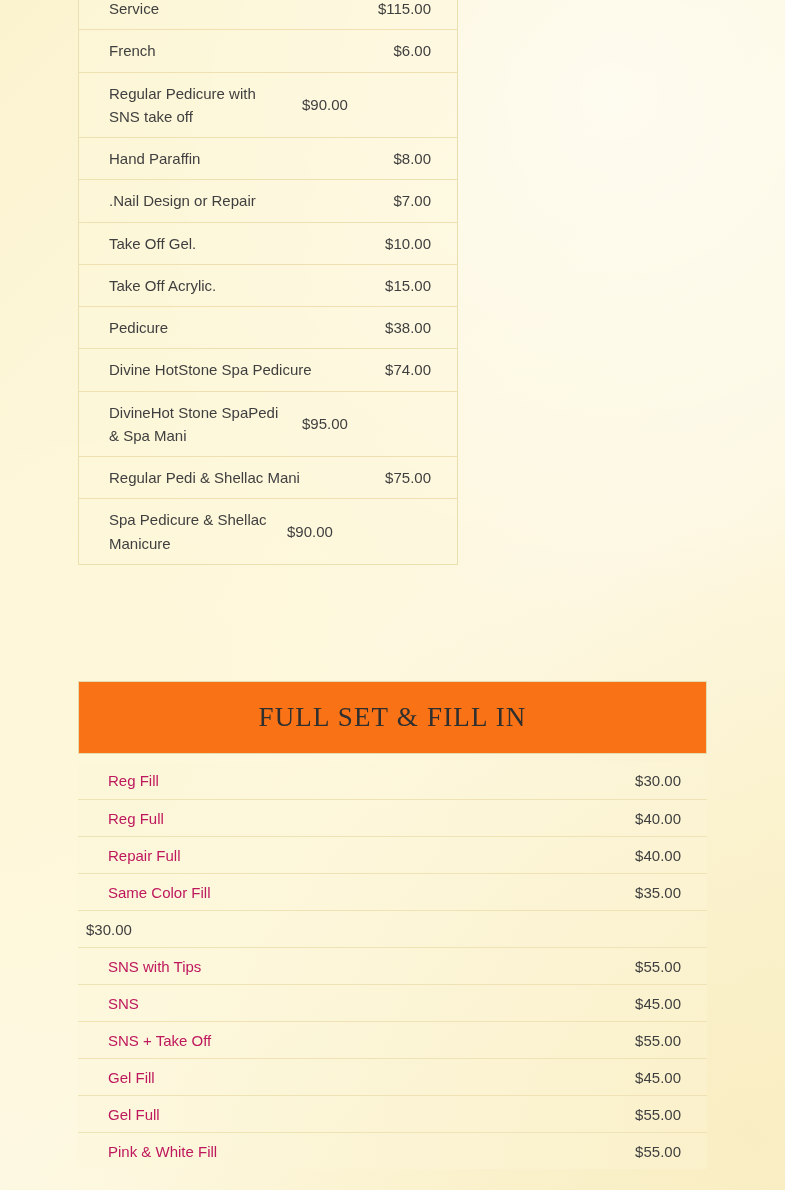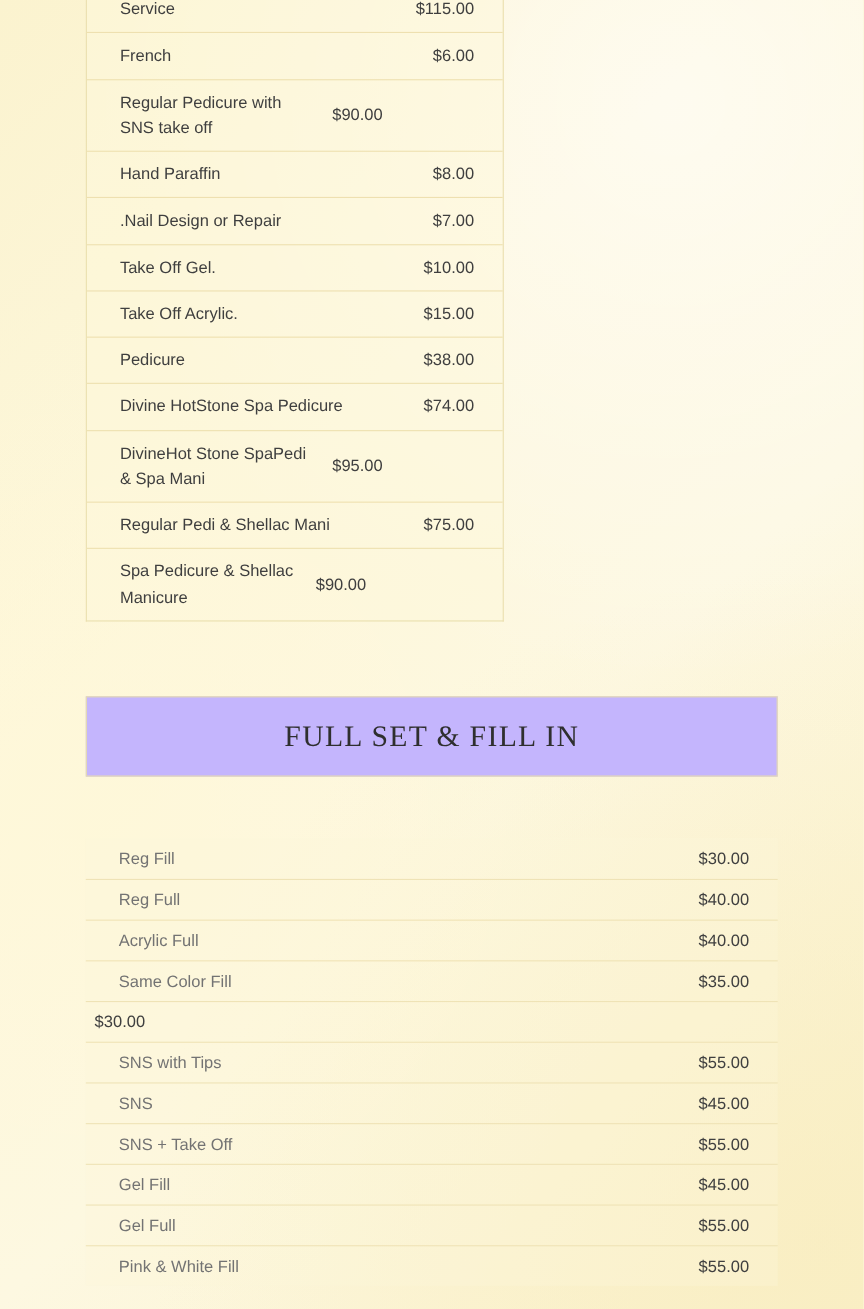--- a/index.html
+++ b/index.html
@@ -65,24 +65,24 @@
     font-size: 15px;
     color: #3f3f3f;
     text-align: right;
     white-space: nowrap;
   }
 
   
   .section-header {
     position: absolute;
     left: 78px;
-    top: 633px;
+    top: 681px;
     width: 629px;
     height: 73px;
-    background: #c4b5fd;
+    background: #f97316;
     border: 1px solid #e7dcae;
     display: flex;
     align-items: center;
     justify-content: center;
   }
   .section-header .title {
     font-family: "Liberation Serif", serif;
     font-size: 27px;
     letter-spacing: 1.2px;
     color: #2f2f2f;
@@ -102,21 +102,21 @@
     display: flex;
     align-items: center;
     border-top: 1px solid #efe3b6;
     min-height: 37px;
   }
   .table-bottom .row:first-child { border-top: none; }
   .table-bottom .row .name {
     flex: 1 1 auto;
     padding: 9px 8px 9px 30px;
     font-size: 15px;
-    color: #737373;
+    color: #be185d;
   }
   .table-bottom .row .price {
     flex: 0 0 auto;
     padding: 9px 26px 9px 8px;
     font-size: 15px;
     color: #3f3f3f;
     text-align: left;
     white-space: nowrap;
   }
 </style>
@@ -184,21 +184,21 @@
   <div class="table-bottom">
     <div class="row">
       <div class="name">Reg Fill</div>
       <div class="price">$30.00</div>
     </div>
     <div class="row">
       <div class="name">Reg Full</div>
       <div class="price">$40.00</div>
     </div>
     <div class="row">
-      <div class="name">Acrylic Full</div>
+      <div class="name">Repair Full</div>
       <div class="price">$40.00</div>
     </div>
     <div class="row">
       <div class="name">Same Color Fill</div>
       <div class="price">$35.00</div>
     </div>
     <div class="row">
       <div class="price">$30.00</div>
     </div>
     <div class="row">

